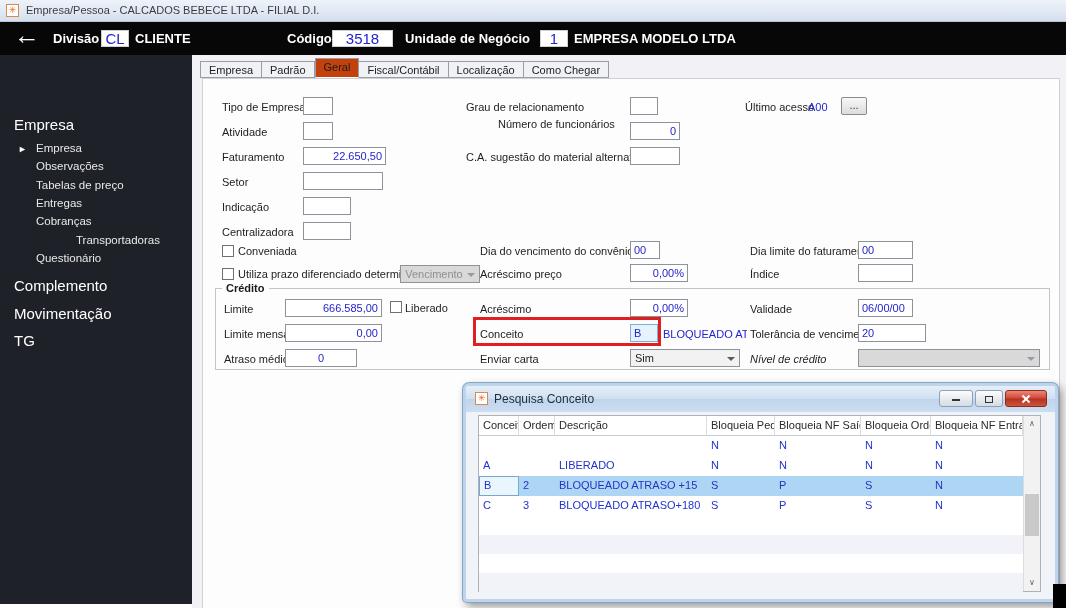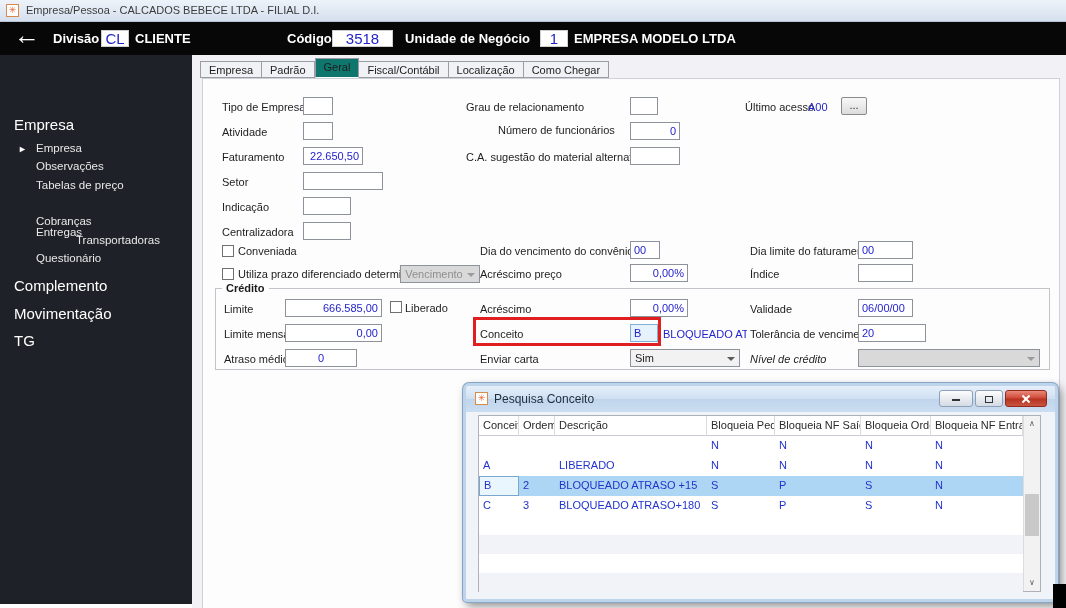--- a/index.html
+++ b/index.html
@@ -24,21 +24,21 @@
   .sidebar { position:absolute; left:0; top:55px; width:192px; height:549px; background:#1e2127; }
   .side-h { position:absolute; left:14px; color:#fff; font-size:15px; font-weight:500; white-space:nowrap; cursor:pointer; }
   .side-i { position:absolute; left:36px; color:#e8e8e8; font-size:11.5px; white-space:nowrap; cursor:pointer; }
   .side-arrow { position:absolute; left:18px; color:#fff; font-size:9px; }
 
   
   .tabstrip { position:absolute; left:200px; top:61px; display:flex; align-items:flex-end; }
   .tab { height:17px; padding:2px 8px 0 8px; font-size:11px; color:#1d1d1d; background:#f1f2f5;
     border:1px solid #9a9da6; border-left-width:0; white-space:nowrap; cursor:pointer; }
   .tab:first-child { border-left-width:1px; }
-  .tab.active { height:20px; margin-top:-3px; background:#0f766e; border-left-width:1px;
+  .tab.active { height:20px; margin-top:-3px; background:#c2410c; border-left-width:1px;
     border-bottom:1px solid #fdfdfe; position:relative; z-index:3; }
   .tabpage { position:absolute; left:202px; top:78px; width:858px; height:530px;
     background:#fdfdfe; border:1px solid #cfd1d8; border-bottom:none; z-index:1; }
 
   
   .lbl { position:absolute; font-size:11px; color:#1d1d1d; white-space:nowrap; z-index:2; }
   .tb { position:absolute; height:18px; background:#fff; border:1px solid #8d929b;
     font-size:11px; color:#2323cd; padding:2px 3px; white-space:nowrap; overflow:hidden; z-index:2; }
   .tb.right { text-align:right; } .tb.center { text-align:center; }
   .tb.focus { background:#e7f3fc; border-color:#7fb0d8; }
@@ -117,21 +117,21 @@
     <div class="wbox" style="left:540px; width:28px;">1</div>
     <div class="blbl" style="left:574px;">EMPRESA MODELO LTDA</div>
   </div>
 
   <div class="sidebar">
     <div class="side-h" style="top:61px;">Empresa</div>
     <div class="side-arrow" style="top:89px;">►</div>
     <div class="side-i" style="top:87px;">Empresa</div>
     <div class="side-i" style="top:105px;">Observações</div>
     <div class="side-i" style="top:124px;">Tabelas de preço</div>
-    <div class="side-i" style="top:142px;margin-top:29px;">Entregas</div>
+    <div class="side-i" style="top:142px;">Entregas</div>
     <div class="side-i" style="top:160px;">Cobranças</div>
     <div class="side-i" style="top:179px;margin-left:40px;">Transportadoras</div>
     <div class="side-i" style="top:197px;">Questionário</div>
     <div class="side-h" style="top:222px;">Complemento</div>
     <div class="side-h" style="top:250px;">Movimentação</div>
     <div class="side-h" style="top:277px;">TG</div>
   </div>
   <div class="bottom-strip"></div>
 
   <div class="tabpage"></div>
@@ -142,31 +142,31 @@
     <div class="tab">Fiscal/Contábil</div>
     <div class="tab">Localização</div>
     <div class="tab">Como Chegar</div>
   </div>
 
   <div class="lbl" style="left:222px; top:101px;">Tipo de Empresa</div>
   <div class="tb" style="left:303px; top:97px; width:30px;"></div>
   <div class="lbl" style="left:222px; top:126px;">Atividade</div>
   <div class="tb" style="left:303px; top:122px; width:30px;"></div>
   <div class="lbl" style="left:222px; top:151px;">Faturamento</div>
-  <div class="tb right" style="left:303px; top:147px; width:60px;">22.650,50</div>
+  <div class="tb right" style="left:303px; top:147px; width:83px;">22.650,50</div>
   <div class="lbl" style="left:222px; top:176px;">Setor</div>
   <div class="tb" style="left:303px; top:172px; width:80px;"></div>
   <div class="lbl" style="left:222px; top:201px;">Indicação</div>
   <div class="tb" style="left:303px; top:197px; width:48px;"></div>
   <div class="lbl" style="left:222px; top:226px;">Centralizadora</div>
   <div class="tb" style="left:303px; top:222px; width:48px;"></div>
 
   <div class="lbl" style="left:466px; top:101px;">Grau de relacionamento</div>
   <div class="tb" style="left:630px; top:97px; width:28px;"></div>
-  <div class="lbl" style="left:466px; top:124px;padding-left:32px;">Número de funcionários</div>
+  <div class="lbl" style="left:466px; top:118px;padding-left:32px;">Número de funcionários</div>
   <div class="tb right" style="left:630px; top:122px; width:50px;">0</div>
   <div class="lbl" style="left:466px; top:151px;">C.A. sugestão do material alternativo</div>
   <div class="tb" style="left:630px; top:147px; width:50px;"></div>
 
   <div class="lbl" style="left:745px; top:101px;">Último acesso</div>
   <div class="lbl blue-txt" style="left:808px; top:101px;">A00</div>
   <div class="btn-dots" style="left:841px; top:97px; width:26px;">...</div>
 
   <div class="cb" style="left:222px; top:245px;"></div>
   <div class="lbl" style="left:238px; top:245px;">Conveniada</div>

